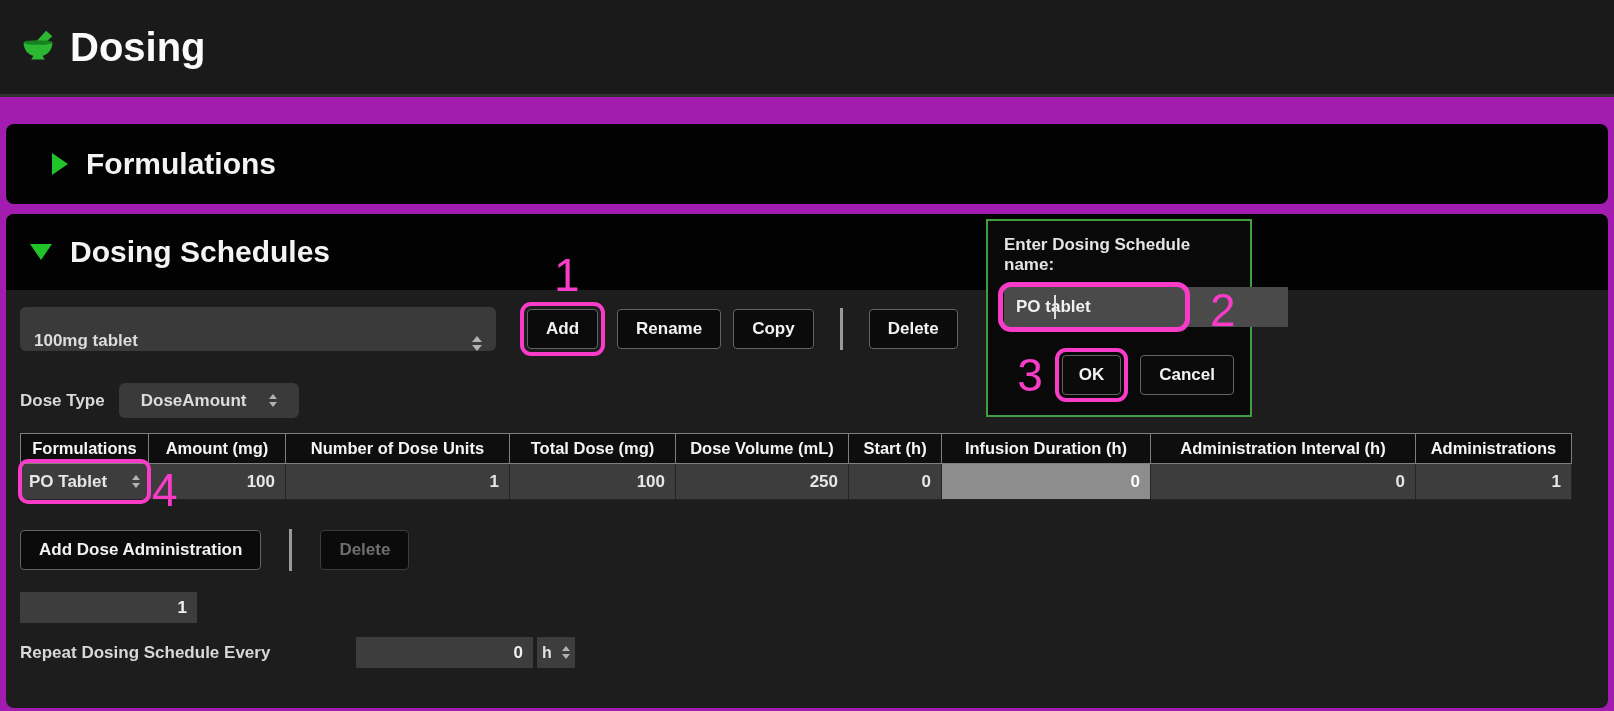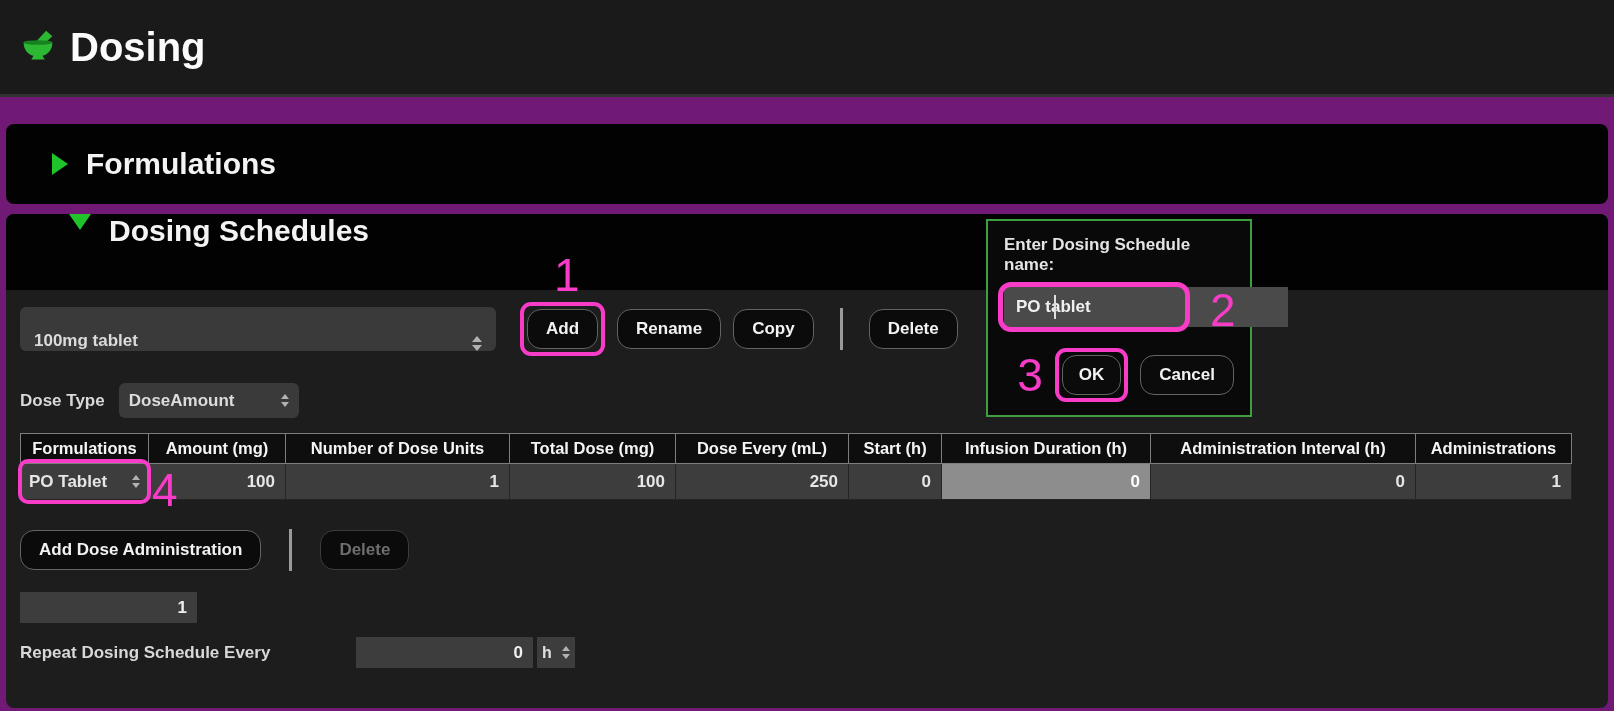--- a/index.html
+++ b/index.html
@@ -1,71 +1,71 @@
 <!DOCTYPE html>
 <html><head>
 <meta charset="utf-8">
 <style>
   * { margin:0; padding:0; box-sizing:border-box; }
   html,body { background:#282828; }
   #app{
     position:relative; width:1614px; height:711px; overflow:hidden;
-    background:#701a75; font-family:"Liberation Sans", sans-serif; color:#e8e8e8;
+    background:#a21caf; font-family:"Liberation Sans", sans-serif; color:#e8e8e8;
   }
   
   .app-header{
     height:97px; background:#1a1a1a; display:flex; align-items:center;
     padding-left:20px; gap:14px; border-bottom:3px solid #313131;
   }
   .app-title{ font-size:40px; font-weight:bold; color:#fbfbfb; }
   
   .panel-form{
     margin:27px 6px 0 6px; height:80px; background:#020202; border-radius:8px;
     display:flex; align-items:center; padding-left:46px; gap:18px;
   }
   .panel-dose{ margin:10px 6px 0 6px; height:494px; background:#1d1d1d; border-radius:8px; }
   .dose-header{
     height:76px; background:#020202; border-radius:8px 8px 0 0;
-    display:flex; padding-left:63px; gap:18px;
+    display:flex; align-items:center; padding-left:24px; gap:18px;
   }
   .sec-title{ font-size:30px; font-weight:bold; color:#f3f3f3; }
   .tri-right{ width:0; height:0; border-top:11px solid transparent; border-bottom:11px solid transparent; border-left:16px solid #21c32a; }
   .tri-down{ width:0; height:0; border-left:11px solid transparent; border-right:11px solid transparent; border-top:16px solid #21c32a; }
   .dose-body{ padding:12px 0 0 14px; position:relative; }
   
   .select{
     background:#3a3a3a; border-radius:6px; display:flex; align-items:center;
     justify-content:space-between; font-weight:bold; color:#dcdcdc; cursor:pointer;
   }
   .sched-select{ width:476px; height:44px; padding:0 14px; font-size:17px; }
   .spin{ display:inline-flex; flex-direction:column; align-items:center; gap:3px; }
   .spin .u{ width:0;height:0;border-left:5px solid transparent;border-right:5px solid transparent;border-bottom:6px solid #b2b2b2; }
   .spin .d{ width:0;height:0;border-left:5px solid transparent;border-right:5px solid transparent;border-top:6px solid #b2b2b2; }
   .spin.small .u{ border-left-width:4px;border-right-width:4px;border-bottom-width:5px; }
   .spin.small .d{ border-left-width:4px;border-right-width:4px;border-top-width:5px; }
   .btn{
     height:40px; padding:0 18px; background:#0b0b0b; border:1px solid #636363;
-    border-radius:14px; color:#f2f2f2; font-weight:bold; font-size:17px;
+    border-radius:4px; color:#f2f2f2; font-weight:bold; font-size:17px;
     display:inline-flex; align-items:center; cursor:pointer; white-space:nowrap;
   }
   .btn.disabled{ color:#6e6e6e; border-color:#3c3c3c; }
   .vdiv{ width:3px; height:42px; background:#9a9a9a; margin:0 26px; }
   
   .hl{ border:4px solid #f83cc8; border-radius:11px; padding:3px; display:inline-flex; }
   .ann{ color:#f83cc8; font-size:46px; font-weight:400; line-height:1; }
   
   .toolbar-row{ display:flex; align-items:center; position:relative; }
   .toolbar-row .sched-select{ margin-right:18px;align-items:flex-end; }
   .toolbar-row .btn{ margin-left:12px; }
   .toolbar-row .hl{ margin-left:6px; }
   .toolbar-row .hl .btn{ margin-left:0; }
   .ann1{ position:absolute; left:534px; top:-50px; }
   .dosetype-row{ display:flex; align-items:center; margin-top:27px; gap:14px; }
   .label{ font-size:17px; font-weight:bold; color:#d8d8d8; }
-  .dosetype-select{ width:180px; height:35px; padding:0 10px; font-size:17px; }
+  .dosetype-select{ width:180px; height:35px; padding:0 22px; font-size:17px; }
   
   .table-wrap{ position:relative; margin-top:15px; }
   table{ border-collapse:collapse; }
   th{
     background:#0e0e0e; border:1px solid #7e7e7e; color:#f5f5f5;
     font-size:16.5px; font-weight:bold; padding:5px 9px; height:30px;
     text-align:center; white-space:nowrap;
   }
   td{
     background:#3d3d3d; border:1px solid #242424; color:#e6e6e6;
@@ -188,21 +188,21 @@
             <col style="width:209px">
               <col style="width:265px">
               <col style="width:156px">
           </colgroup>
           <thead>
             <tr>
               <th>Formulations</th>
               <th>Amount (mg)</th>
               <th>Number of Dose Units</th>
               <th>Total Dose (mg)</th>
-              <th>Dose Every (mL)</th>
+              <th>Dose Volume (mL)</th>
               <th>Start (h)</th>
               <th>Infusion Duration (h)</th>
               <th>Administration Interval (h)</th>
               <th>Administrations</th>
             </tr>
           </thead>
           <tbody>
             <tr>
               <td class="formu">
                 <span class="cell-hl"></span>

